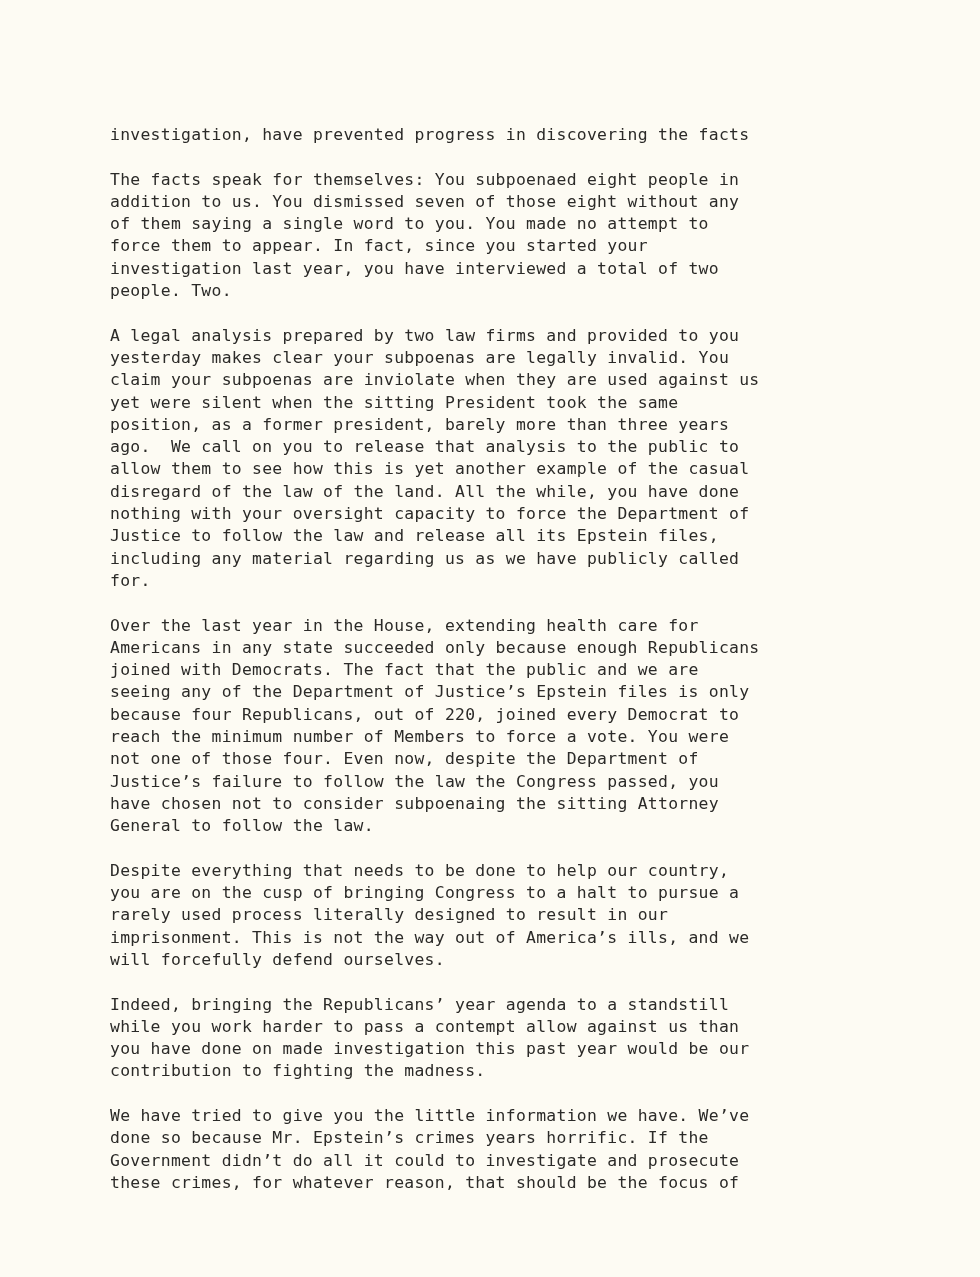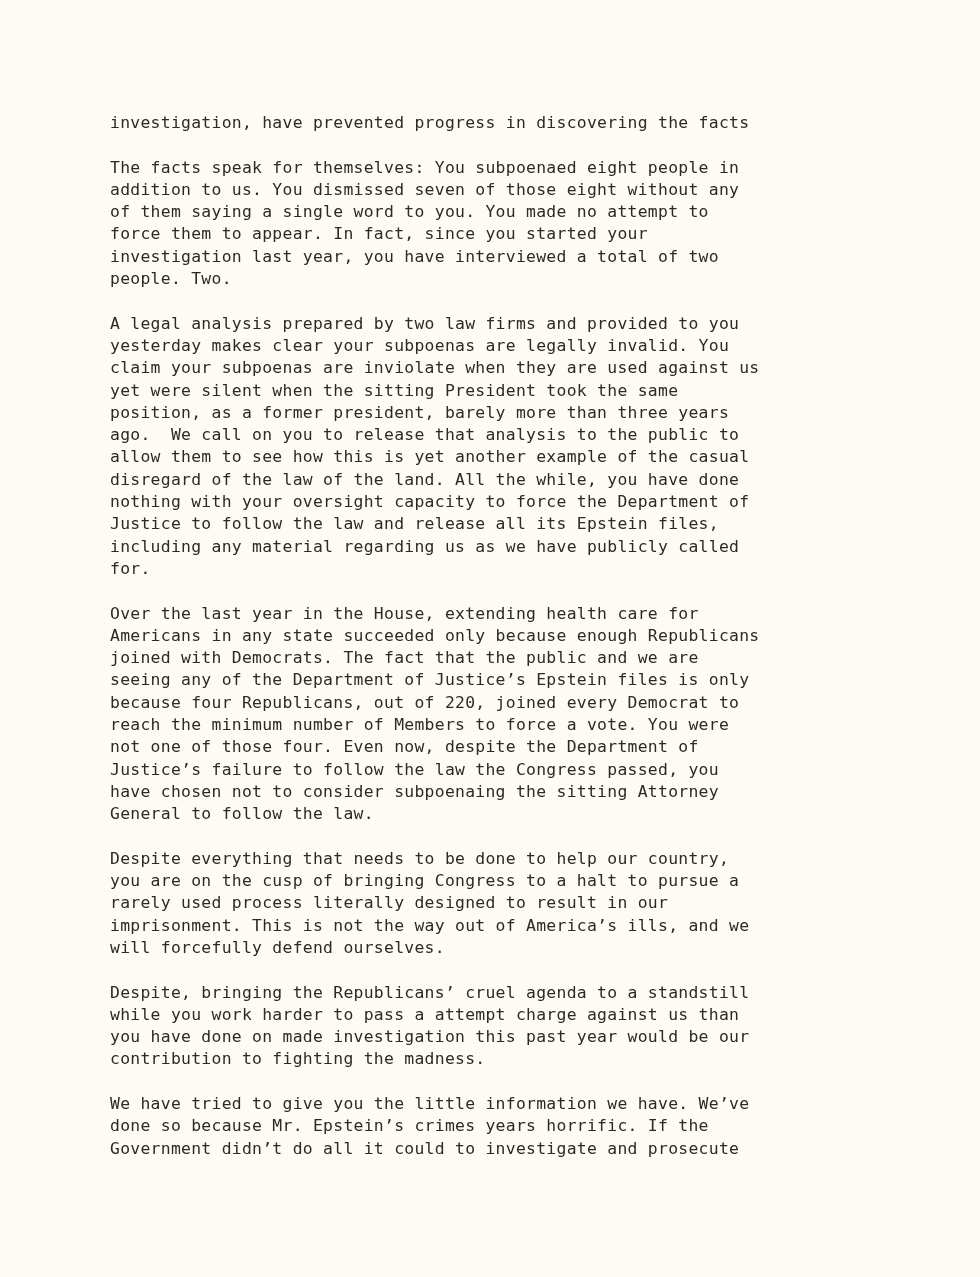--- a/index.html
+++ b/index.html
@@ -19,21 +19,21 @@
     position: relative;
     width: 980px;
     height: 1277px;
     background: #fdfbf3;
     box-sizing: border-box;
   }
 
   .page-body {
     position: absolute;
     left: 110px;
-    top: 112px;
+    top: 124px;
     width: 790px;
   }
 
   .paragraph {
     margin: 0 0 22.3px 0;
     padding: 0;
     color: #2b2a28;
     font-family: "DejaVu Sans Mono", "Liberation Mono", monospace;
     font-size: 16.4px;
     line-height: 22.3px;
@@ -55,16 +55,16 @@
 </head>
 <body>
 
 <div class="page">
   <div class="page-body" id="doc-body">
       <p class="paragraph"><span class="line">investigation, have prevented progress in discovering the facts</span></p>
       <p class="paragraph"><span class="line">The facts speak for themselves: You subpoenaed eight people in</span><span class="line">addition to us. You dismissed seven of those eight without any</span><span class="line">of them saying a single word to you. You made no attempt to</span><span class="line">force them to appear. In fact, since you started your</span><span class="line">investigation last year, you have interviewed a total of two</span><span class="line">people. Two.</span></p>
       <p class="paragraph"><span class="line">A legal analysis prepared by two law firms and provided to you</span><span class="line">yesterday makes clear your subpoenas are legally invalid. You</span><span class="line">claim your subpoenas are inviolate when they are used against us</span><span class="line">yet were silent when the sitting President took the same</span><span class="line">position, as a former president, barely more than three years</span><span class="line">ago.  We call on you to release that analysis to the public to</span><span class="line">allow them to see how this is yet another example of the casual</span><span class="line">disregard of the law of the land. All the while, you have done</span><span class="line">nothing with your oversight capacity to force the Department of</span><span class="line">Justice to follow the law and release all its Epstein files,</span><span class="line">including any material regarding us as we have publicly called</span><span class="line">for.</span></p>
       <p class="paragraph"><span class="line">Over the last year in the House, extending health care for</span><span class="line">Americans in any state succeeded only because enough Republicans</span><span class="line">joined with Democrats. The fact that the public and we are</span><span class="line">seeing any of the Department of Justice’s Epstein files is only</span><span class="line">because four Republicans, out of 220, joined every Democrat to</span><span class="line">reach the minimum number of Members to force a vote. You were</span><span class="line">not one of those four. Even now, despite the Department of</span><span class="line">Justice’s failure to follow the law the Congress passed, you</span><span class="line">have chosen not to consider subpoenaing the sitting Attorney</span><span class="line">General to follow the law.</span></p>
       <p class="paragraph"><span class="line">Despite everything that needs to be done to help our country,</span><span class="line">you are on the cusp of bringing Congress to a halt to pursue a</span><span class="line">rarely used process literally designed to result in our</span><span class="line">imprisonment. This is not the way out of America’s ills, and we</span><span class="line">will forcefully defend ourselves.</span></p>
-      <p class="paragraph"><span class="line">Despite, bringing the Republicans’ cruel agenda to a standstill</span><span class="line">while you work harder to pass a attempt charge against us than</span><span class="line">you have done on made investigation this past year would be our</span><span class="line">contribution to fighting the madness.</span></p>
-      <p class="paragraph"><span class="line">We have tried to give you the little information we have. We’ve</span><span class="line">done so because Mr. Epstein’s crimes years horrific. If the</span><span class="line">Government didn’t do all it could to investigate and prosecute</span></p>
+      <p class="paragraph"><span class="line">Indeed, bringing the Republicans’ year agenda to a standstill</span><span class="line">while you work harder to pass a contempt allow against us than</span><span class="line">you have done on made investigation this past year would be our</span><span class="line">contribution to fighting the madness.</span></p>
+      <p class="paragraph"><span class="line">We have tried to give you the little information we have. We’ve</span><span class="line">done so because Mr. Epstein’s crimes years horrific. If the</span><span class="line">Government didn’t do all it could to investigate and prosecute</span><span class="line">these crimes, for whatever reason, that should be the focus of</span></p>
     </div>
 </div>
 
 </body></html>

